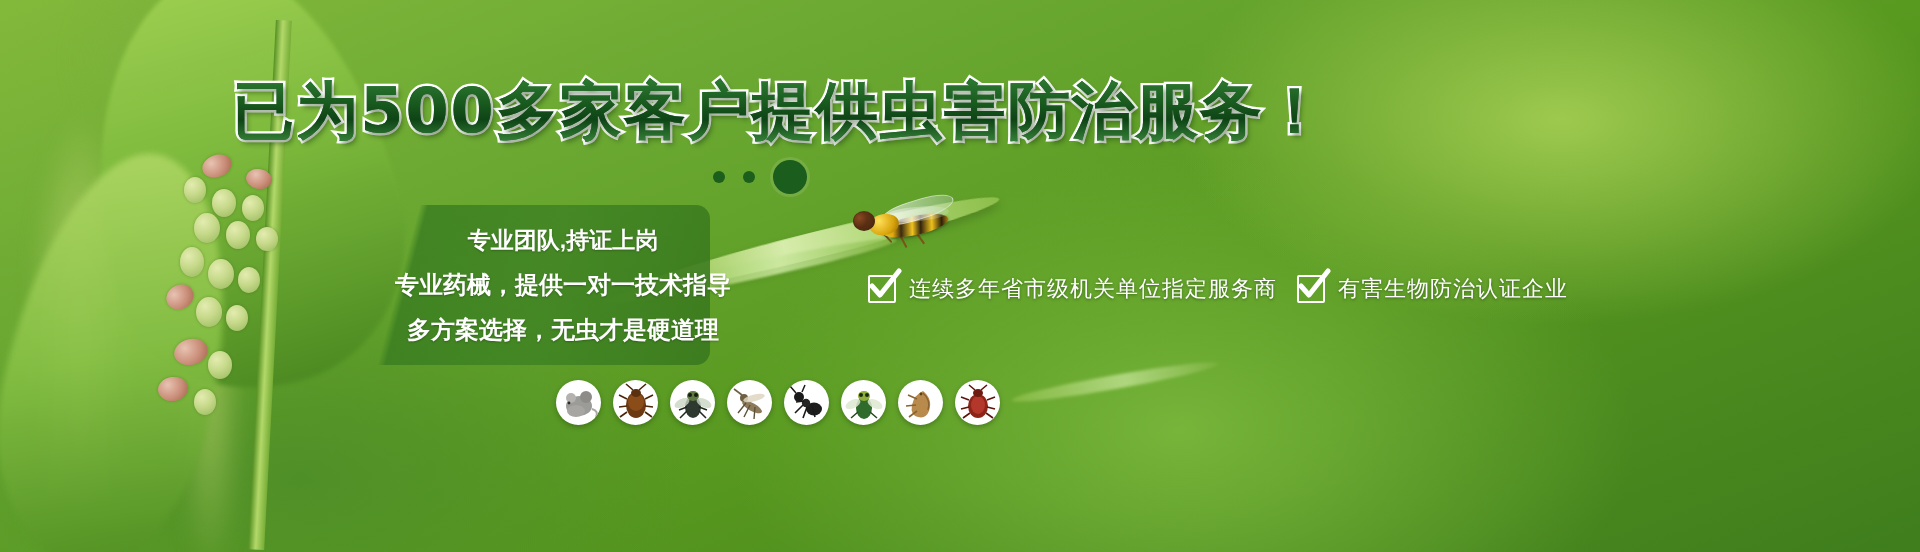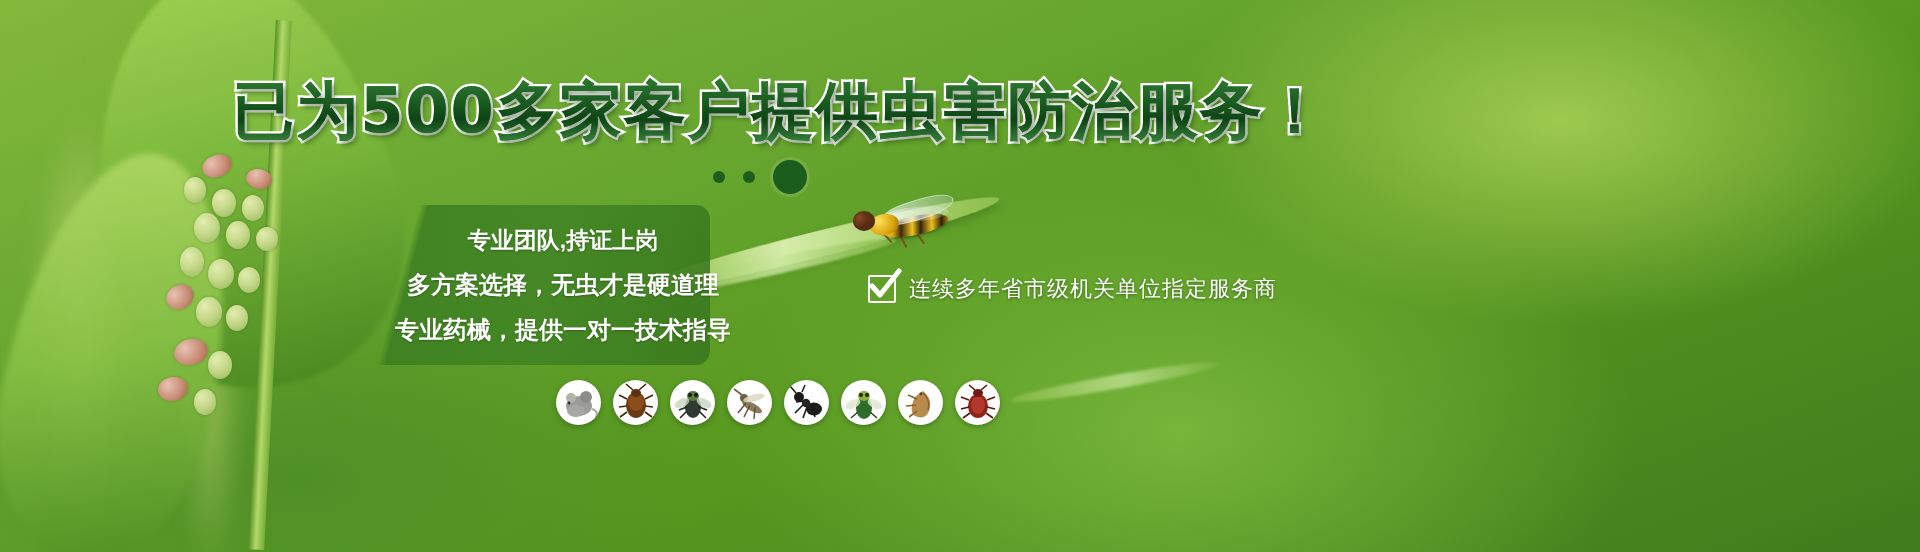--- a/index.html
+++ b/index.html
@@ -175,33 +175,41 @@
   <div class="headline-inner">已为500多家客户提供虫害防治服务！</div>
 
   <div class="dots">
     <span class="dot-s"></span>
     <span class="dot-s"></span>
     <span class="dot-l"></span>
   </div>
 
   <div class="panel">
     <div class="panel-line l1">专业团队,持证上岗</div>
+    <div class="panel-line l3">专业药械，提供一对一技术指导</div>
     <div class="panel-line l2">多方案选择，无虫才是硬道理</div>
-    <div class="panel-line l3">专业药械，提供一对一技术指导</div>
   </div>
 
   <div class="checks">
     <div class="check-row">
       <span class="check-box">
         <svg width="34" height="34" viewBox="0 0 34 34">
             <path d="M4 18 L12 27 L31 3" fill="none" stroke="#ffffff" stroke-width="5" stroke-linecap="round" stroke-linejoin="round"></path>
           </svg>
       </span>
       <span class="check-text">连续多年省市级机关单位指定服务商</span>
     </div>
+    <div class="check-row">
+      <span class="check-box">
+        <svg width="34" height="34" viewBox="0 0 34 34">
+            <path d="M4 18 L12 27 L31 3" fill="none" stroke="#ffffff" stroke-width="5" stroke-linecap="round" stroke-linejoin="round"></path>
+          </svg>
+      </span>
+      <span class="check-text">有害生物防治认证企业</span>
+    </div>
   </div>
 
   <div class="pests">
 
     <div class="pest">
       <svg width="40" height="40" viewBox="0 0 40 40">
         <ellipse cx="20" cy="23" rx="13" ry="10" fill="#9b9b98"></ellipse>
         <ellipse cx="12" cy="15" rx="5" ry="5" fill="#b4b2ae"></ellipse>
         <ellipse cx="27" cy="14" rx="6" ry="6" fill="#8e8c88"></ellipse>
         <circle cx="10" cy="20" r="1.4" fill="#2b2b2b"></circle>

